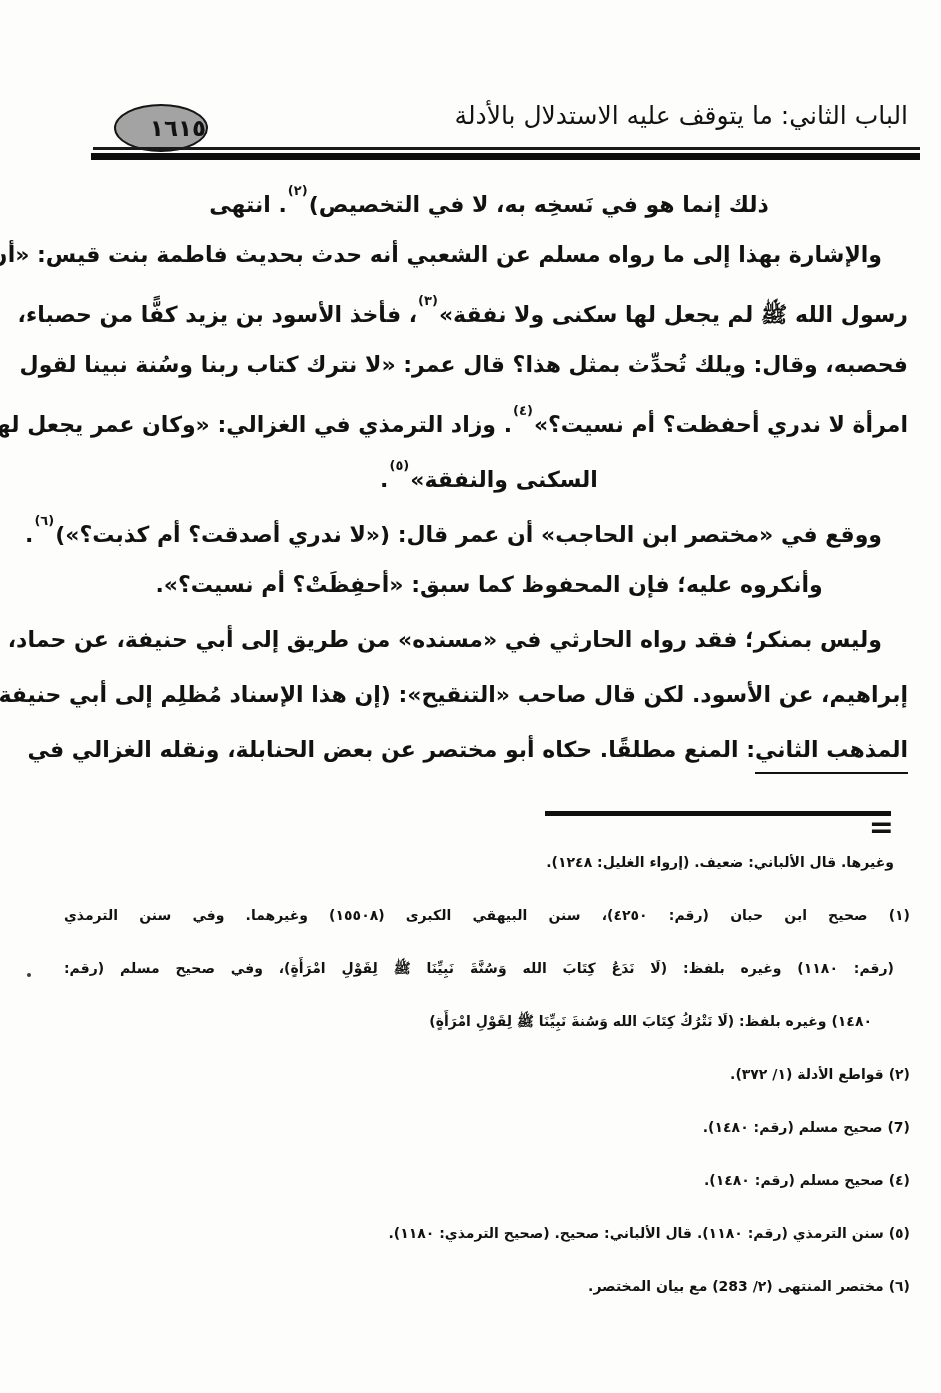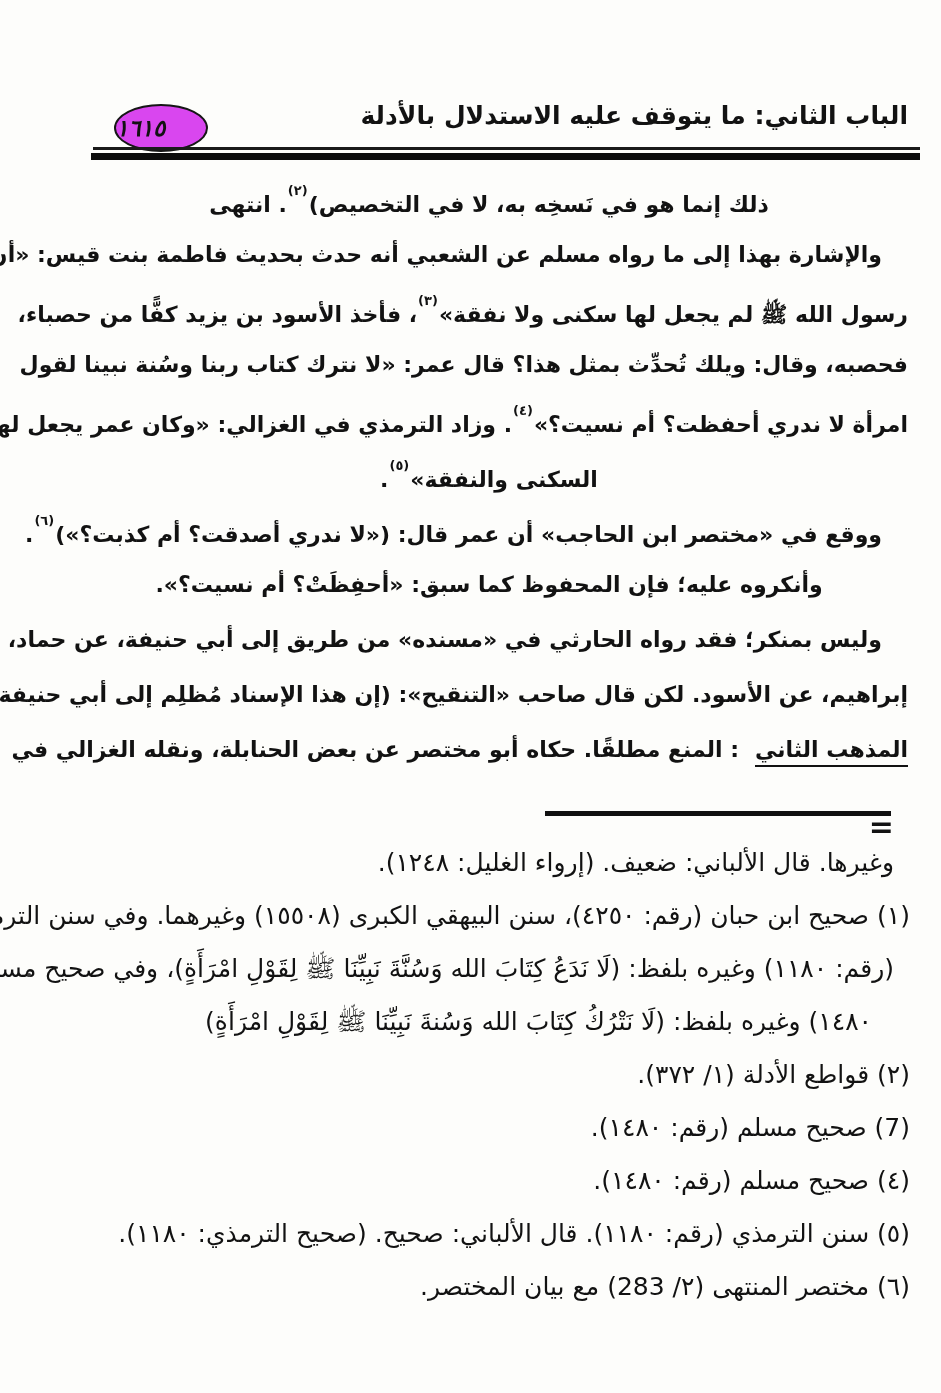--- a/index.html
+++ b/index.html
@@ -8,56 +8,55 @@
     width:941px; height:1393px;
     background:#fdfdfb;
     color:#121212;
     font-family:"DejaVu Sans", sans-serif;
     direction:rtl;
     overflow:hidden;
   }
   
   .header-title {
     position:absolute; top:101px; right:33px;
-    font-size:25px; font-weight:bold;
+    font-size:25px; font-weight:normal;
     white-space:nowrap;
   }
   .page-number-badge {
     position:absolute; top:104px; left:114px;
     width:90px; height:44px;
     border:2.5px solid #161616; border-radius:50%;
-    display:flex; align-items:center; justify-content:flex-end;
+    display:flex; align-items:center; justify-content:flex-start;
     font-size:23px; font-weight:bold; letter-spacing:3px;
-    background:#d946ef;
-    font-style:italic;
+    background:#a3a3a3;
   }
   .rule-thin  { position:absolute; top:147px; left:93px;  right:21px; height:2.5px; background:#1a1a1a; }
   .rule-thick { position:absolute; top:153px; left:91px;  right:21px; height:7px;   background:#0d0d0d; }
 
   
   .body-block { position:absolute; top:172px; right:33px; left:70px; }
   .bl {
     height:55px; line-height:55px;
     font-size:22px; font-weight:700;
     text-align:center; white-space:nowrap;
   }
   .bl.just { text-align:justify; text-align-last:justify; }
   .bl.ind  { text-indent:26px; }
   .sup { font-size:13px; position:relative; top:-9px; margin:0 1px; font-weight:700; }
-  .u   { border-bottom:2.5px solid #121212; padding-bottom:3px;margin-left:16px; }
+  .u   { border-bottom:2.5px solid #121212; padding-bottom:10px; }
 
   
   .fn-sep { position:absolute; top:811px; right:50px; width:346px; height:4.5px; background:#101010; }
   .fn-eq  { position:absolute; top:812px; right:47px; font-size:30px; font-weight:900; line-height:30px; }
 
   
   .fn-block { position:absolute; top:836px; right:31px; left:64px; }
   .fl {
     height:53px; line-height:53px;
-    font-size:25px; font-weight:400;
+    font-size:14px; font-weight:700;
     text-align:right; white-space:nowrap;
   }
   .fl.just { text-align:justify; text-align-last:justify; }
   .fl.ind1 { text-indent:16px; }
   .fl.ind2 { text-indent:38px; }
 
   .speck { position:absolute; left:27px; top:973px; width:4px; height:4px; border-radius:50%; background:#3a3a3a; }
 </style>
 </head>
 <body>

